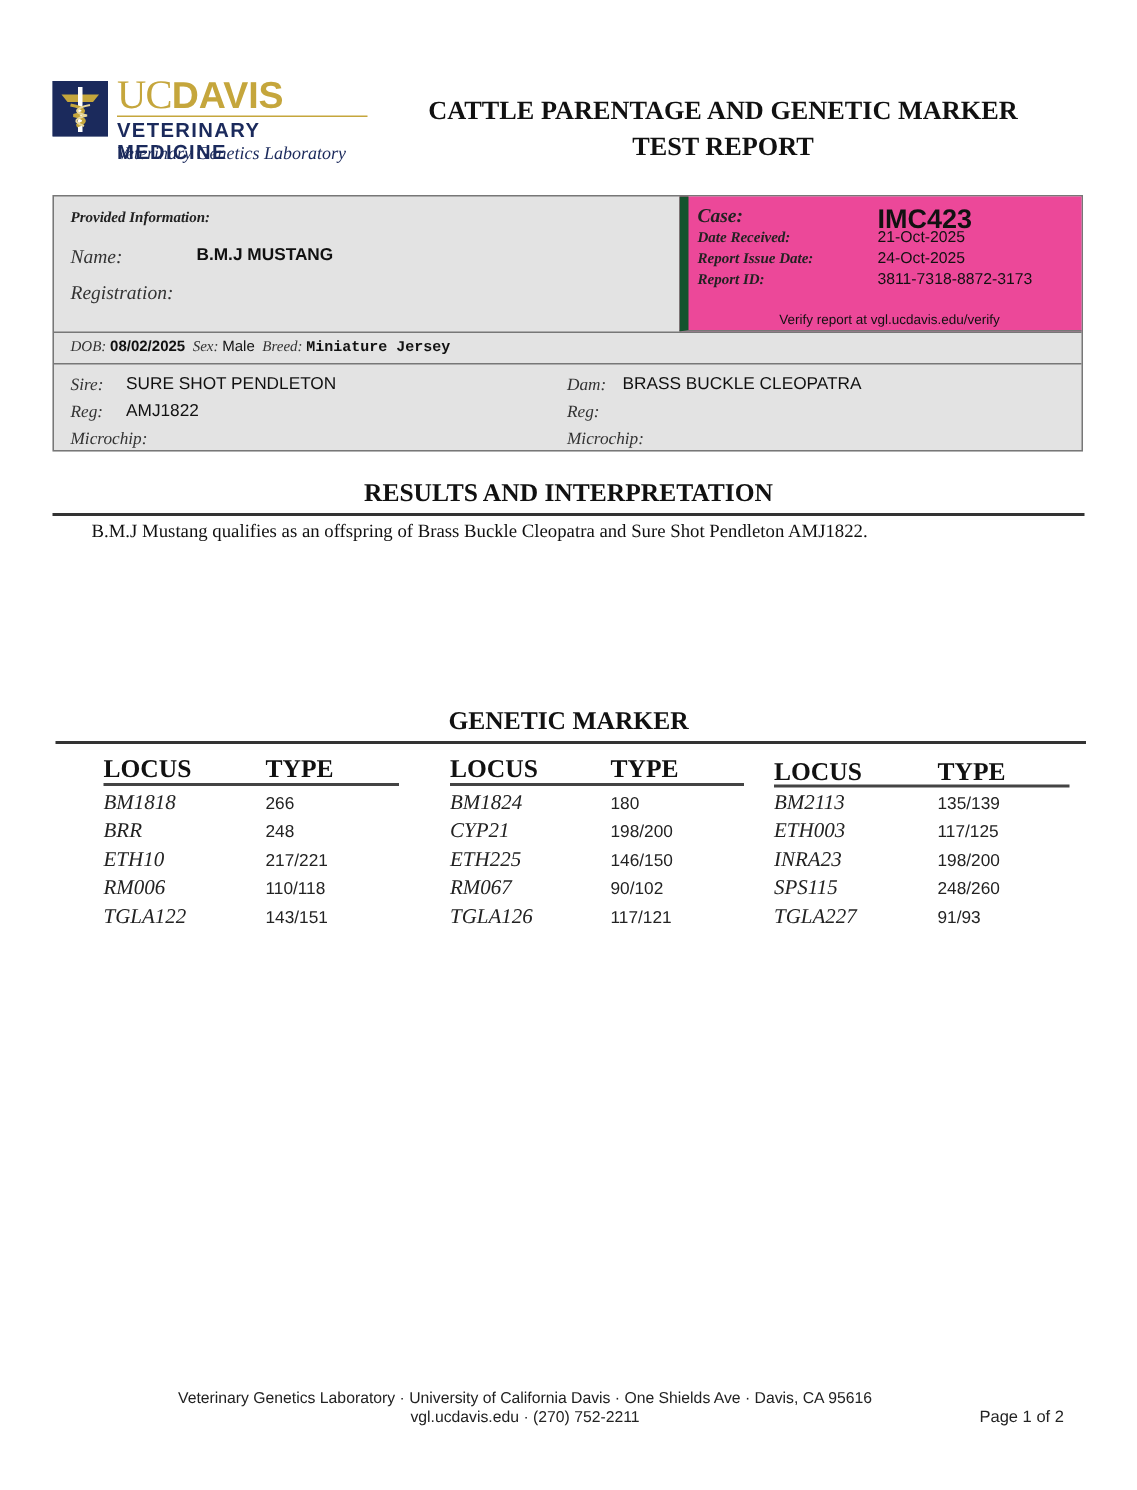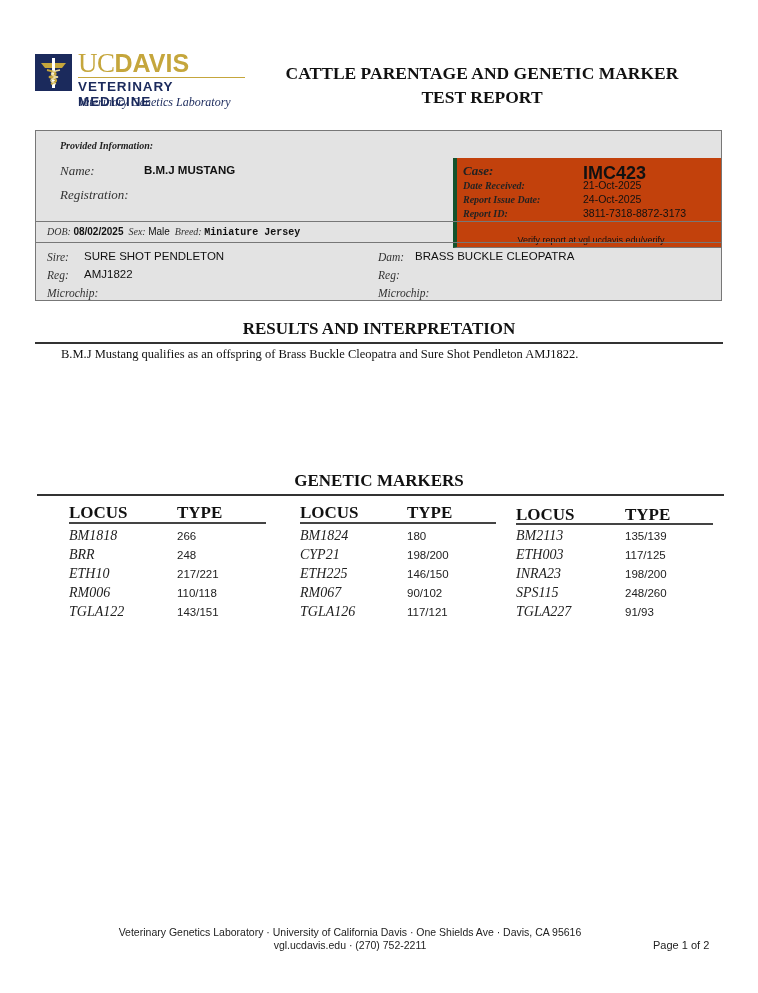--- a/index.html
+++ b/index.html
@@ -12,22 +12,22 @@
   .logo-uc { position: absolute; left: 43px; top: -4px; font-family: "Liberation Serif", serif; font-size: 27px; color: #c5a63c; letter-spacing: -0.5px; }
   .logo-davis { font-family: "Liberation Sans", sans-serif; font-weight: bold; font-size: 25px; color: #c5a63c; letter-spacing: 0px; }
   .logo-rule { position: absolute; left: 43px; top: 25px; width: 167px; height: 1px; background: #c5a63c; }
   .logo-vm { position: absolute; left: 43px; top: 27px; font-family: "Liberation Sans", sans-serif; font-weight: bold; font-size: 13.5px; color: #1b2a5c; letter-spacing: 0.9px; }
   .logo-vgl { position: absolute; left: 43px; top: 43px; font-family: "Liberation Serif", serif; font-style: italic; font-size: 12px; color: #1b2a5c; }
 
   .title { position: absolute; left: 262px; top: 61px; width: 440px; text-align: center; font-family: "Liberation Serif", serif; font-weight: bold; font-size: 17.5px; line-height: 24px; }
 
   
   .info-box { position: absolute; left: 35px; top: 130px; width: 687px; height: 171px; border: 1px solid #777; background: #e3e3e3; box-sizing: border-box; }
-  .provided { position: absolute; left: 13px; top: 0; width: 481px; height: 90px; }
-  .case-panel { position: absolute; left: 417px; top: 0; width: 268px; height: 90px; background: #c2410c; border-left: 4px solid #14532d; border-bottom: 1px solid #777; box-sizing: border-box; margin-top: 27px; }
+  .provided { position: absolute; left: 0; top: 0; width: 481px; height: 90px; }
+  .case-panel { position: absolute; left: 417px; top: 0; width: 268px; height: 90px; background: #ec4899; border-left: 6px solid #14532d; border-bottom: 1px solid #777; box-sizing: border-box; }
   .row-dob { position: absolute; left: 0; top: 90px; width: 685px; height: 22px; border-bottom: 1px solid #777; border-top: 1px solid #777; box-sizing: border-box; }
 
   .lbl { font-family: "Liberation Serif", serif; font-style: italic; color: #333; }
   .val { font-family: "Liberation Sans", sans-serif; color: #111; }
 
   .abs { position: absolute; white-space: nowrap; }
 
   .section-title { position: absolute; left: 0; width: 758px; text-align: center; font-family: "Liberation Serif", serif; font-weight: bold; font-size: 17px; }
   .hr { position: absolute; height: 2px; background: #333; }
 
@@ -108,21 +108,21 @@
   <div class="abs lbl" style="left:342px; top:138px; font-size:11.5px;">Reg:</div>
   <div class="abs val" style="left:379px; top:137px; font-size:11.5px;"></div>
   <div class="abs lbl" style="left:342px; top:156px; font-size:11.5px;">Microchip:</div>
   <div class="abs val" style="left:406px; top:155px; font-size:11.5px;"></div>
 </div>
 
 <div class="section-title" style="top:319px;">RESULTS AND INTERPRETATION</div>
 <div class="hr" style="left:35px; top:342px; width:688px;"></div>
 <div class="result-text">B.M.J Mustang qualifies as an offspring of Brass Buckle Cleopatra and Sure Shot Pendleton AMJ1822.</div>
 
-<div class="section-title" style="top:471px;">GENETIC MARKERS</div>
+<div class="section-title" style="top:471px;">GENETIC MARKER</div>
 <div class="hr" style="left:37px; top:494px; width:687px;"></div>
 
 <div>
   <div class="gm-head" style="left:69px; top:503px;">LOCUS</div>
   <div class="gm-head" style="left:177px; top:503px;">TYPE</div>
   <div class="sub-hr" style="left:69px; top:522px; width:197px;"></div>
   <div class="gm-locus" style="left:69px; top:528px;">BM1818</div>
   <div class="gm-type" style="left:177px; top:530px;">266</div>
   <div class="gm-locus" style="left:69px; top:547px;">BRR</div>
   <div class="gm-type" style="left:177px; top:549px;">248</div>

